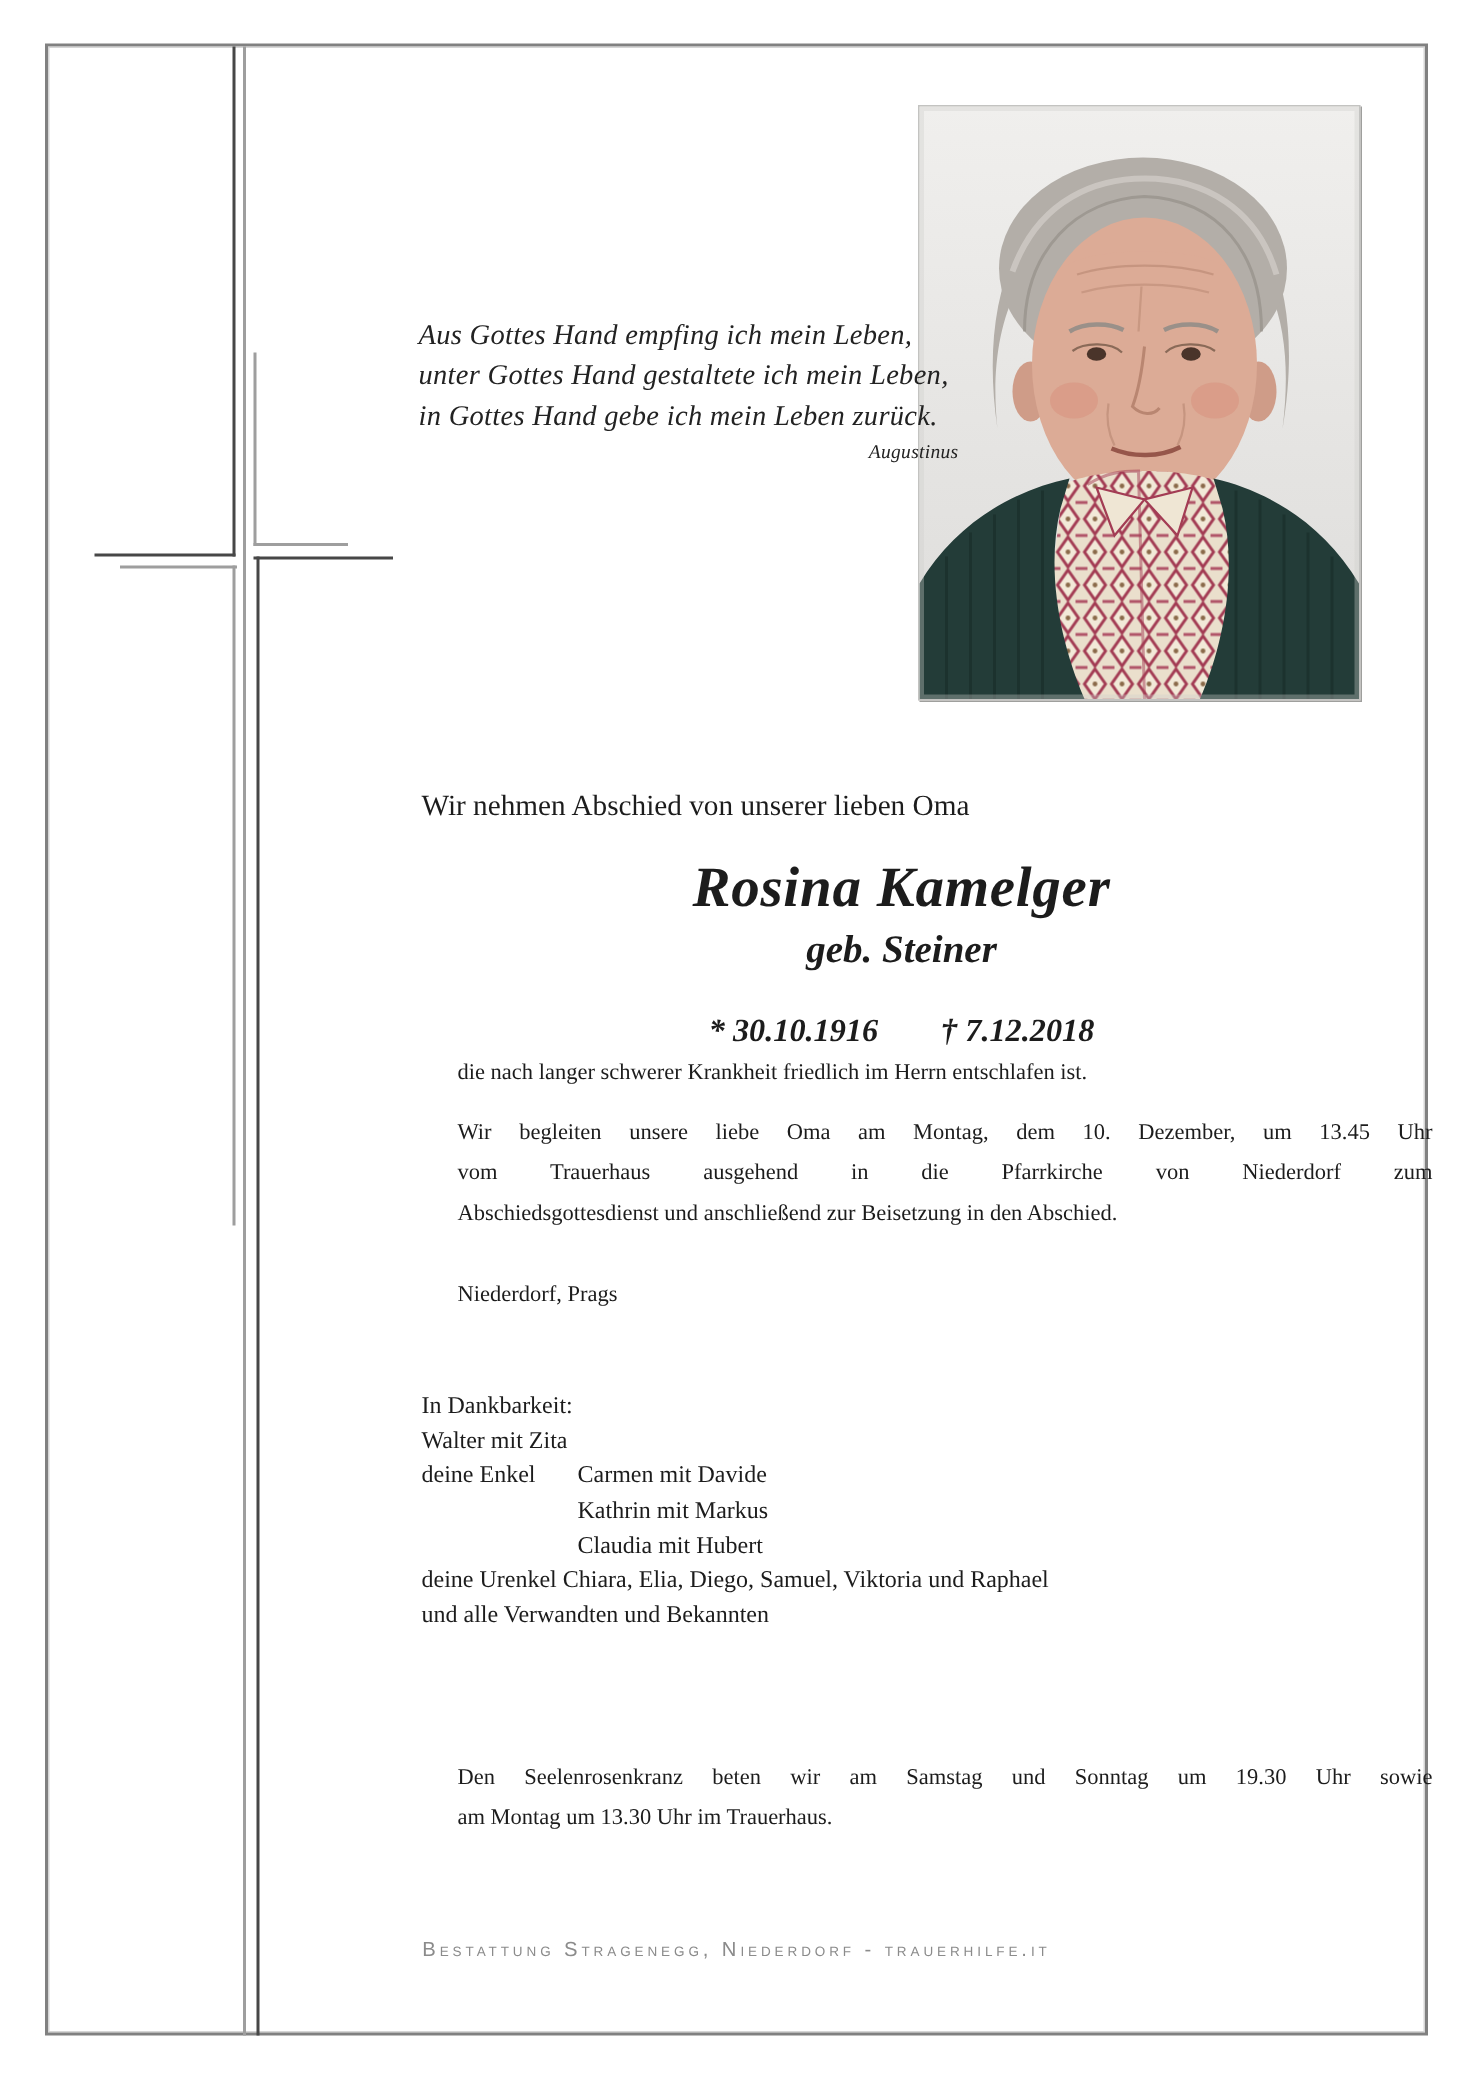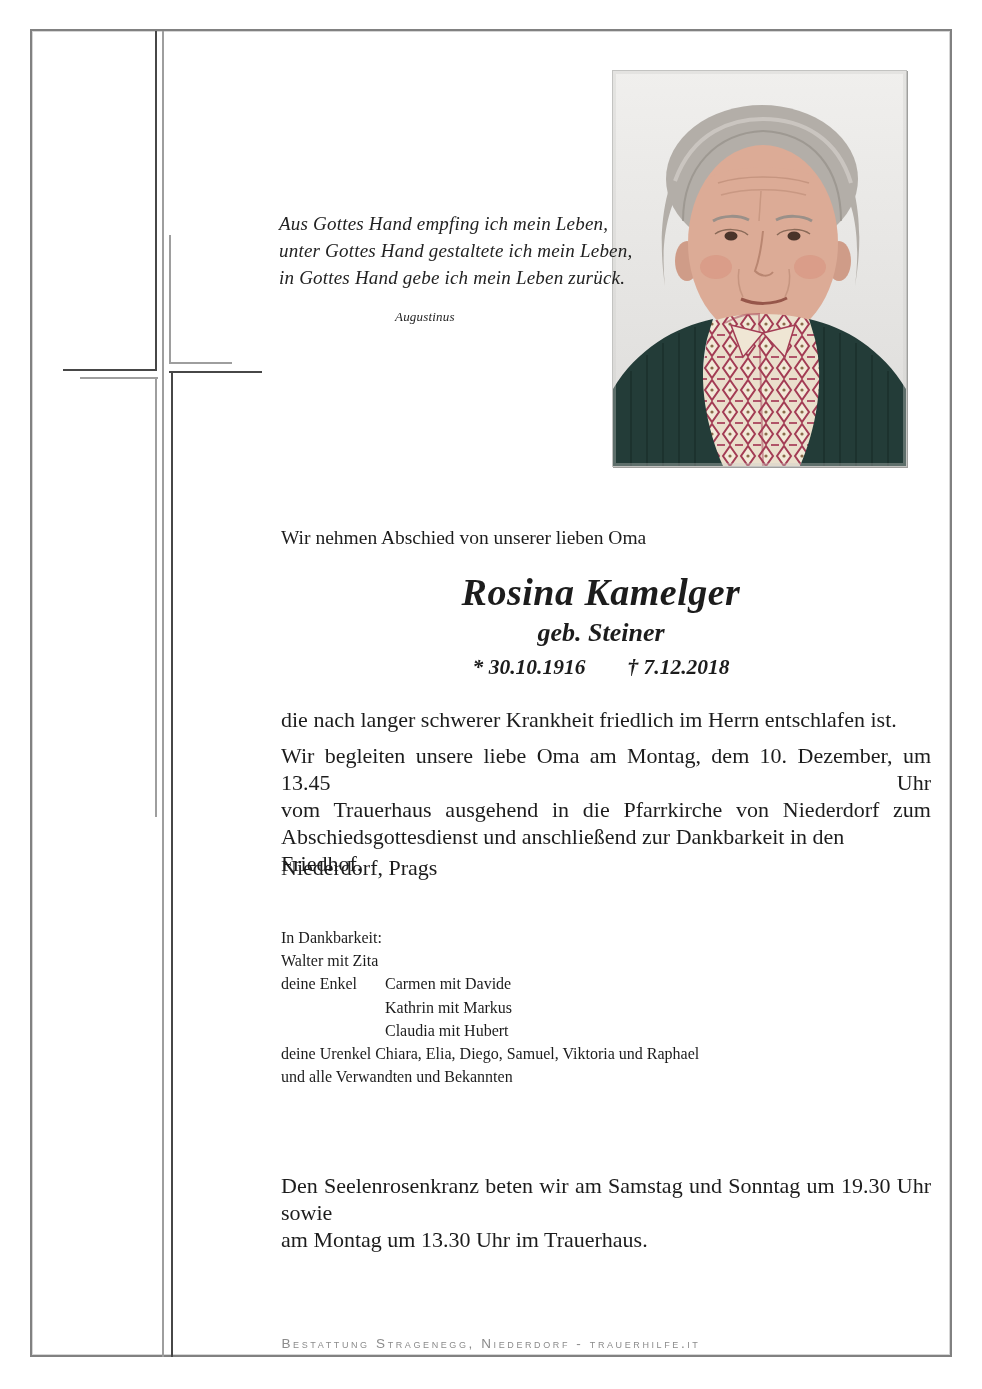--- a/index.html
+++ b/index.html
@@ -29,49 +29,49 @@
     background:#e9e8e6;
   }
   .photo svg{display:block;}
 
   .quote{
     position:absolute;left:279px;top:210px;width:360px;
     font-style:italic;font-size:19px;line-height:27px;
     letter-spacing:0.2px;color:#222;
   }
   .quote-attr{
-    margin-top:18px;margin-left:116px;
-    font-size:13px;line-height:15px;
+    margin-top:2px;margin-left:116px;
+    font-size:13px;line-height:15px;text-align:right;
   }
 
   .intro{position:absolute;left:281px;top:527px;width:650px;font-size:19.5px;}
 
   .headline{position:absolute;left:281px;top:570px;width:640px;text-align:center;}
   .name{font-size:38px;line-height:44px;font-weight:bold;font-style:italic;letter-spacing:0.5px;}
   .maiden{font-size:26px;line-height:32px;font-weight:bold;font-style:italic;margin-top:3px;}
-  .dates{font-size:21.5px;line-height:26px;font-weight:bold;font-style:italic;margin-top:5px;}
+  .dates{font-size:21.5px;line-height:26px;font-weight:bold;font-style:italic;margin-top:25px;}
   .dates span{margin:0 21px;}
 
-  .bodytext{font-size:22px;}
+  .bodytext{font-size:15px;margin-left:24px;}
   .passing{position:absolute;left:281px;top:707px;width:650px;}
   .paragraph{position:absolute;left:281px;width:650px;line-height:27px;}
   .funeral{top:742px;}
   .jline{text-align:justify;text-align-last:justify;}
   .jline-last{text-align:left;}
   .place{position:absolute;left:281px;top:855px;}
 
   .family{position:absolute;left:281px;top:926px;width:650px;font-size:16px;line-height:23.2px;}
   .fam-row{display:flex;}
   .fam-label{width:104px;flex:0 0 104px;}
   .indent{padding-left:104px;}
 
   .rosary{top:1172px;}
 
   .footer{
-    position:absolute;left:30px;top:1336px;width:922px;
+    position:absolute;left:30px;top:1292px;width:922px;
     text-align:center;
     font-family:"Liberation Sans", sans-serif;
     font-variant:small-caps;
     font-size:13.5px;letter-spacing:2.6px;
     color:#8b8b8b;
   }
 </style>
 </head>
 <body>
 
@@ -175,21 +175,21 @@
     <div class="dates">
       <span>* 30.10.1916</span><span>† 7.12.2018</span>
     </div>
   </div>
 
   <div class="passing bodytext">die nach langer schwerer Krankheit friedlich im Herrn entschlafen ist.</div>
 
   <div class="paragraph funeral bodytext">
     <div class="jline">Wir begleiten unsere liebe Oma am Montag, dem 10. Dezember, um 13.45 Uhr</div>
     <div class="jline">vom Trauerhaus ausgehend in die Pfarrkirche von Niederdorf zum</div>
-    <div class="jline-last">Abschiedsgottesdienst und anschließend zur Dankbarkeit in den Friedhof.</div>
+    <div class="jline-last">Abschiedsgottesdienst und anschließend zur Beisetzung in den Abschied.</div>
   </div>
 
   <div class="place bodytext">Niederdorf, Prags</div>
 
   <div class="family">
     <div>In Dankbarkeit:</div>
     <div>Walter mit Zita</div>
     <div class="fam-row">
       <span class="fam-label">deine Enkel</span>
       <span>Carmen mit Davide</span>

